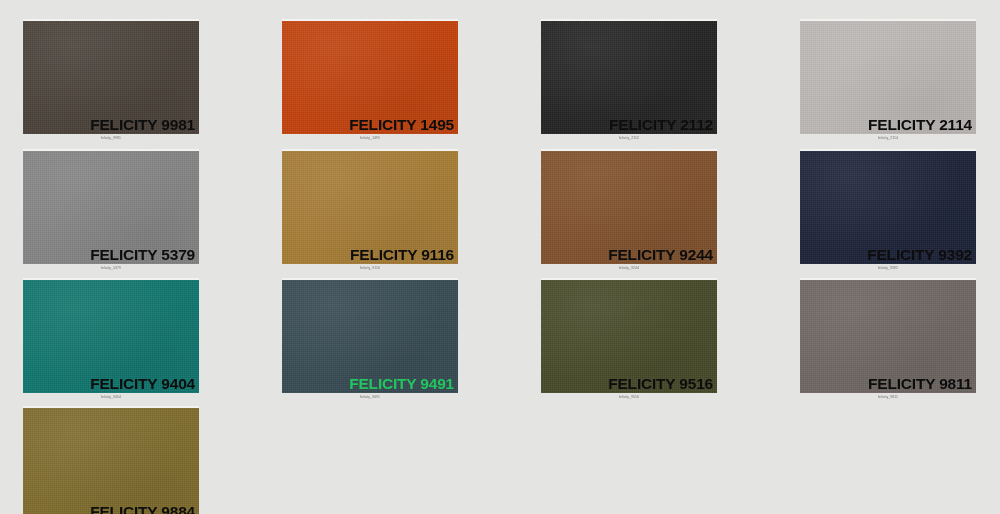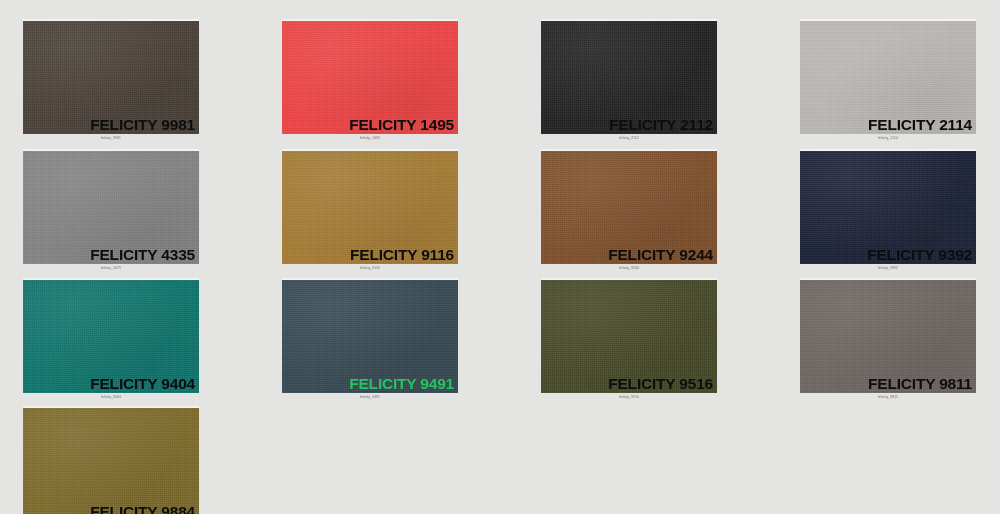--- a/index.html
+++ b/index.html
@@ -66,21 +66,21 @@
 
 <div id="swatch-grid">
     <div class="swatch-cell" style="left: 23px; top: 3px;">
       <div class="swatch-image" style="background: rgb(74, 65, 57);">
         <span class="tex"></span>
         <div class="swatch-label" style="color: rgb(13, 13, 13);">FELICITY 9981</div>
       </div>
       <div class="swatch-caption">felicity_9981</div>
     </div>
     <div class="swatch-cell" style="left: 282px; top: 3px;">
-      <div class="swatch-image" style="background: #ef4444; padding-left: 13px;">
+      <div class="swatch-image" style="background: #c2410c; padding-left: 13px;">
         <span class="tex"></span>
         <div class="swatch-label" style="color: rgb(13, 13, 13);">FELICITY 1495</div>
       </div>
       <div class="swatch-caption">felicity_1495</div>
     </div>
     <div class="swatch-cell" style="left: 541px; top: 3px;">
       <div class="swatch-image" style="background: rgb(35, 35, 35);">
         <span class="tex"></span>
         <div class="swatch-label" style="color: rgb(13, 13, 13);">FELICITY 2112</div>
       </div>
@@ -89,21 +89,21 @@
     <div class="swatch-cell" style="left: 800px; top: 3px;">
       <div class="swatch-image" style="background: rgb(188, 184, 182);">
         <span class="tex"></span>
         <div class="swatch-label" style="color: rgb(13, 13, 13);">FELICITY 2114</div>
       </div>
       <div class="swatch-caption">felicity_2114</div>
     </div>
     <div class="swatch-cell" style="left: 23px; top: 133px;">
       <div class="swatch-image" style="background: rgb(132, 132, 132);">
         <span class="tex"></span>
-        <div class="swatch-label" style="color: rgb(13, 13, 13);">FELICITY 4335</div>
+        <div class="swatch-label" style="color: rgb(13, 13, 13);">FELICITY 5379</div>
       </div>
       <div class="swatch-caption">felicity_5379</div>
     </div>
     <div class="swatch-cell" style="left: 282px; top: 133px;">
       <div class="swatch-image" style="background: rgb(166, 124, 52);">
         <span class="tex"></span>
         <div class="swatch-label" style="color: rgb(13, 13, 13);">FELICITY 9116</div>
       </div>
       <div class="swatch-caption">felicity_9116</div>
     </div>

